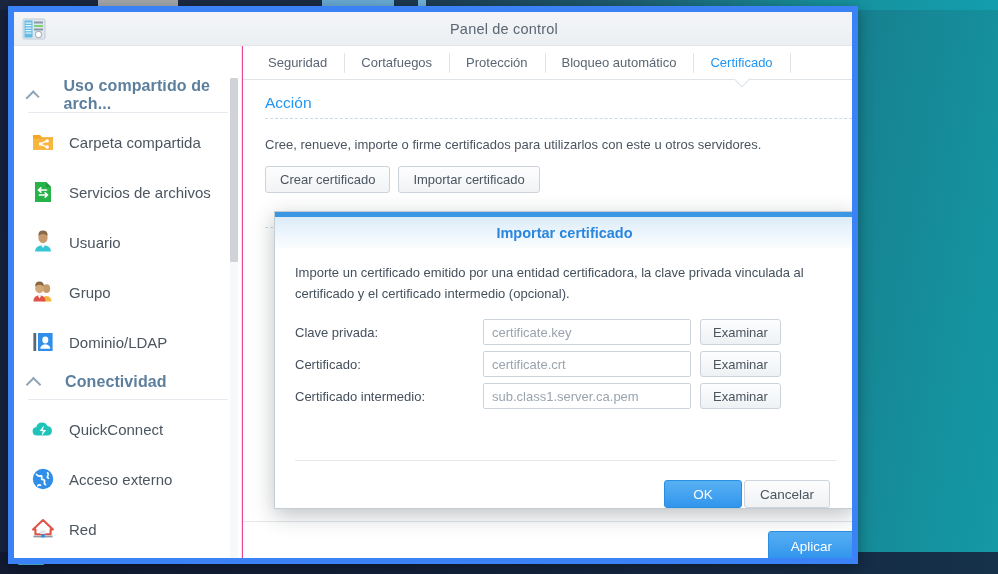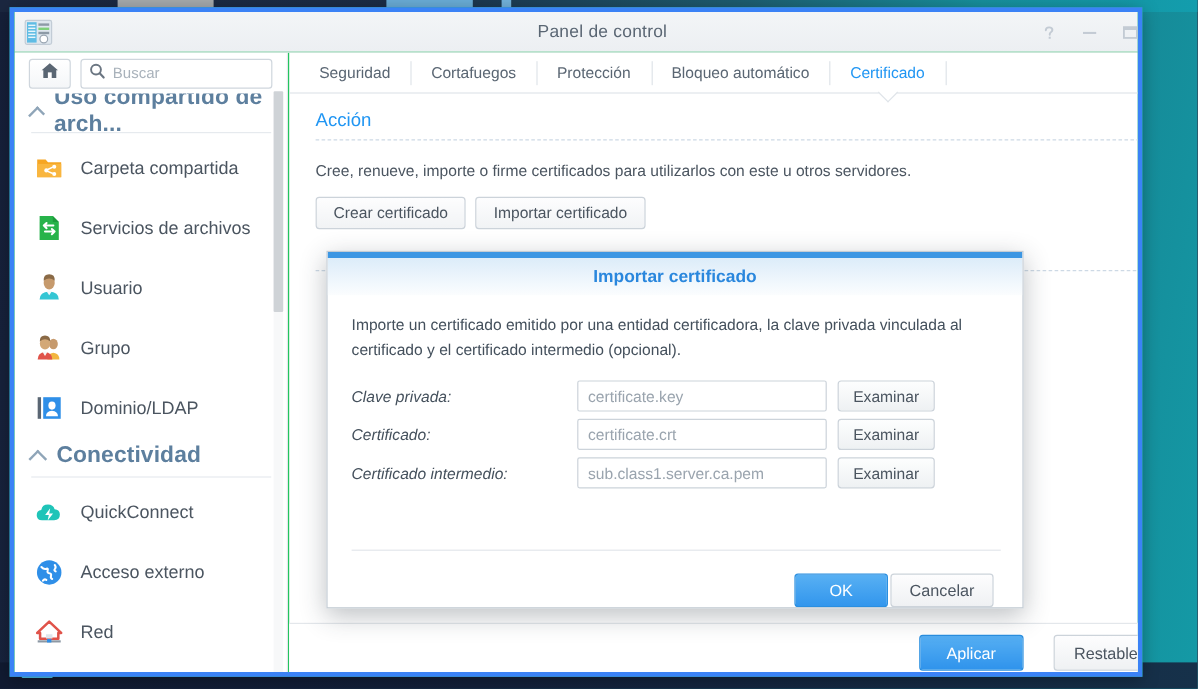--- a/index.html
+++ b/index.html
@@ -36,23 +36,23 @@
     background: linear-gradient(90deg,#111b32 0%,#13203a 40%,#16314a 100%);
   }
   .desk-icon-left {
     position: absolute; left: 18px; top: 560px; width: 26px; height: 5px;
     background: #52c8ef; border-radius: 1px;
   }
 
   
   .window {
     position: absolute; left: 8px; top: 6px;
-    width: 944px; height: 558px;
-    background: #22c55e;
-    border: 4px solid #3b82f6;
+    width: 850px; height: 558px;
+    background: #ec4899;
+    border: 6px solid #3b82f6;
     box-shadow: 0 3px 14px rgba(0,0,0,.35);
     overflow: hidden;
   }
   .titlebar {
     position: absolute; left: 0; top: 0; width: 980px; height: 34px;
     background: linear-gradient(180deg,#f3f5f7 0%,#eceff2 100%);
     border-bottom: 1px solid #e2e6ea;
   }
   .app-icon {
     position: absolute; left: 6px; top: 3px; width: 28px; height: 28px;
@@ -103,23 +103,23 @@
     color: #4a5560; font-family: "Liberation Sans", sans-serif;
     background: transparent;
   }
   .search-wrap input::placeholder { color: #a9b2bb; }
 
   .side-scroll {
     position: absolute; left: 0; top: 34px; width: 228px; height: 490px;
     overflow: hidden;
   }
   .sec-head {
-    display: flex; align-items: center; gap: 10px;
+    display: flex; align-items: center; gap: 26px;
     padding: 0 14px; height: 30px;
-    font-size: 19px; font-weight: bold; color: #5d7f9e;
+    font-size: 16px; font-weight: bold; color: #5d7f9e;
     letter-spacing: .1px;
   }
   .sec-head .chev {
     display: inline-block; width: 11px; height: 11px;
     border-left: 2px solid #8fa5b8; border-top: 2px solid #8fa5b8;
     transform: rotate(45deg); margin-top: 4px;
   }
   .sec-rule {
     height: 1px; background: #e6eaee; margin: 2px 14px 4px 14px;
   }
@@ -242,21 +242,21 @@
   }
   .modal-body { padding: 14px 20px 0 20px; }
   .modal-desc {
     font-size: 13px; color: #44505c; line-height: 21px;
     width: 530px; padding-bottom: 12px;
   }
   .frow {
     display: flex; align-items: center; height: 32px; gap: 0;
   }
   .flabel {
-    width: 188px; font-size: 13px; color: #44505c; font-style: italic;
+    width: 188px; font-size: 13px; color: #44505c;
   }
   .finput {
     width: 208px; height: 26px;
     border: 1px solid #ccd3da; border-radius: 2px;
     background: #fff; padding: 0 8px;
     font-size: 13px; color: #9aa4ae;
     display: flex; align-items: center;
   }
   .fbrowse {
     margin-left: 9px; height: 26px; padding: 0 12px;
@@ -345,39 +345,20 @@
         <div class="win-btn">
           <svg width="14" height="14" viewBox="0 0 14 14">
             <path d="M2.5 2.5 L11.5 11.5 M11.5 2.5 L2.5 11.5" stroke="#c3cbd4" stroke-width="1.7" stroke-linecap="round"></path>
           </svg>
         </div>
       </div>
     </div>
 
     <div class="sidebar">
 
-      <div class="side-top">
-        <div class="home-btn">
-          <span>
-            <svg width="17" height="16" viewBox="0 0 17 16">
-              <path d="M8.5 1.8 L15.3 7.6 L13.9 7.6 L13.9 14 L3.1 14 L3.1 7.6 L1.7 7.6 Z" fill="#5a6673"></path>
-              <rect x="6.9" y="9.3" width="3.2" height="4.7" fill="#ffffff"></rect>
-            </svg>
-          </span>
-        </div>
-        <div class="search-wrap">
-          <span>
-            <svg width="14" height="14" viewBox="0 0 14 14">
-              <circle cx="6" cy="6" r="4.1" fill="none" stroke="#6b7682" stroke-width="1.6"></circle>
-              <path d="M9.1 9.1 L12.4 12.6" stroke="#6b7682" stroke-width="1.8" stroke-linecap="round"></path>
-            </svg>
-          </span>
-          <input type="text" placeholder="Buscar" style="">
-        </div>
-      </div>
 
       <div class="side-scroll">
 
         <div class="sec-head">
           <span class="chev"></span>
           <span>Uso compartido de arch...</span>
         </div>
         <div class="sec-rule"></div>
 
         <div class="nav-item">

